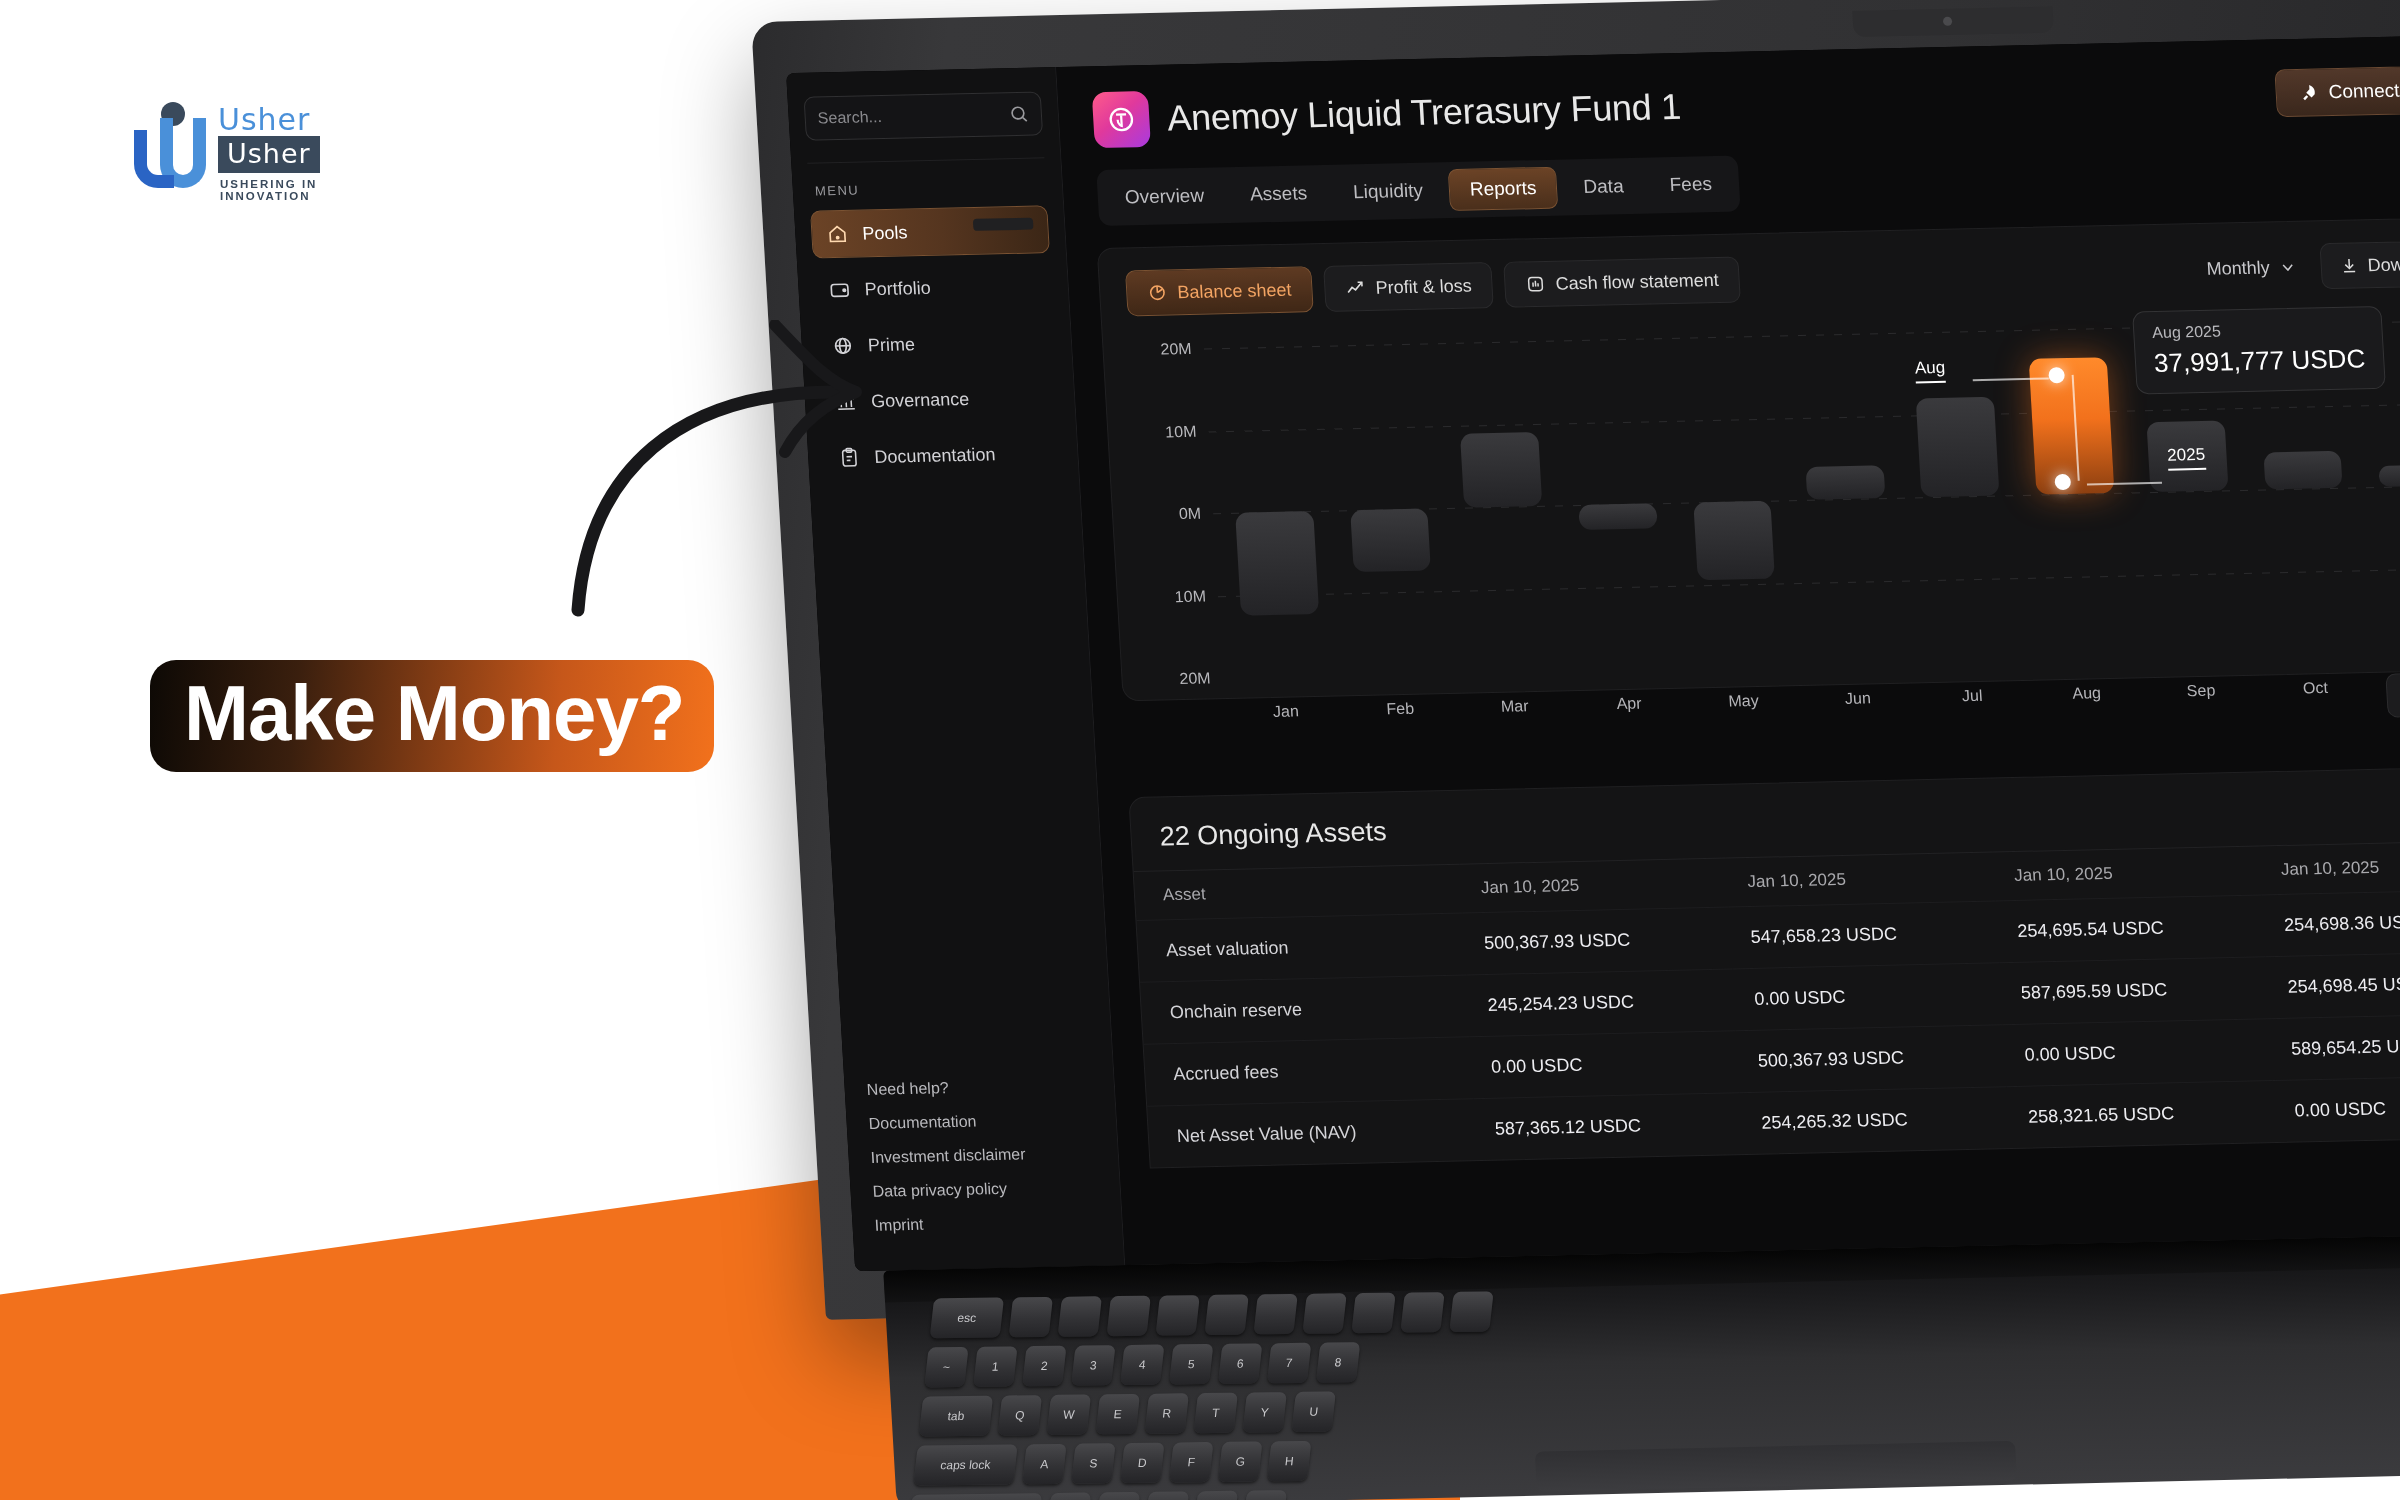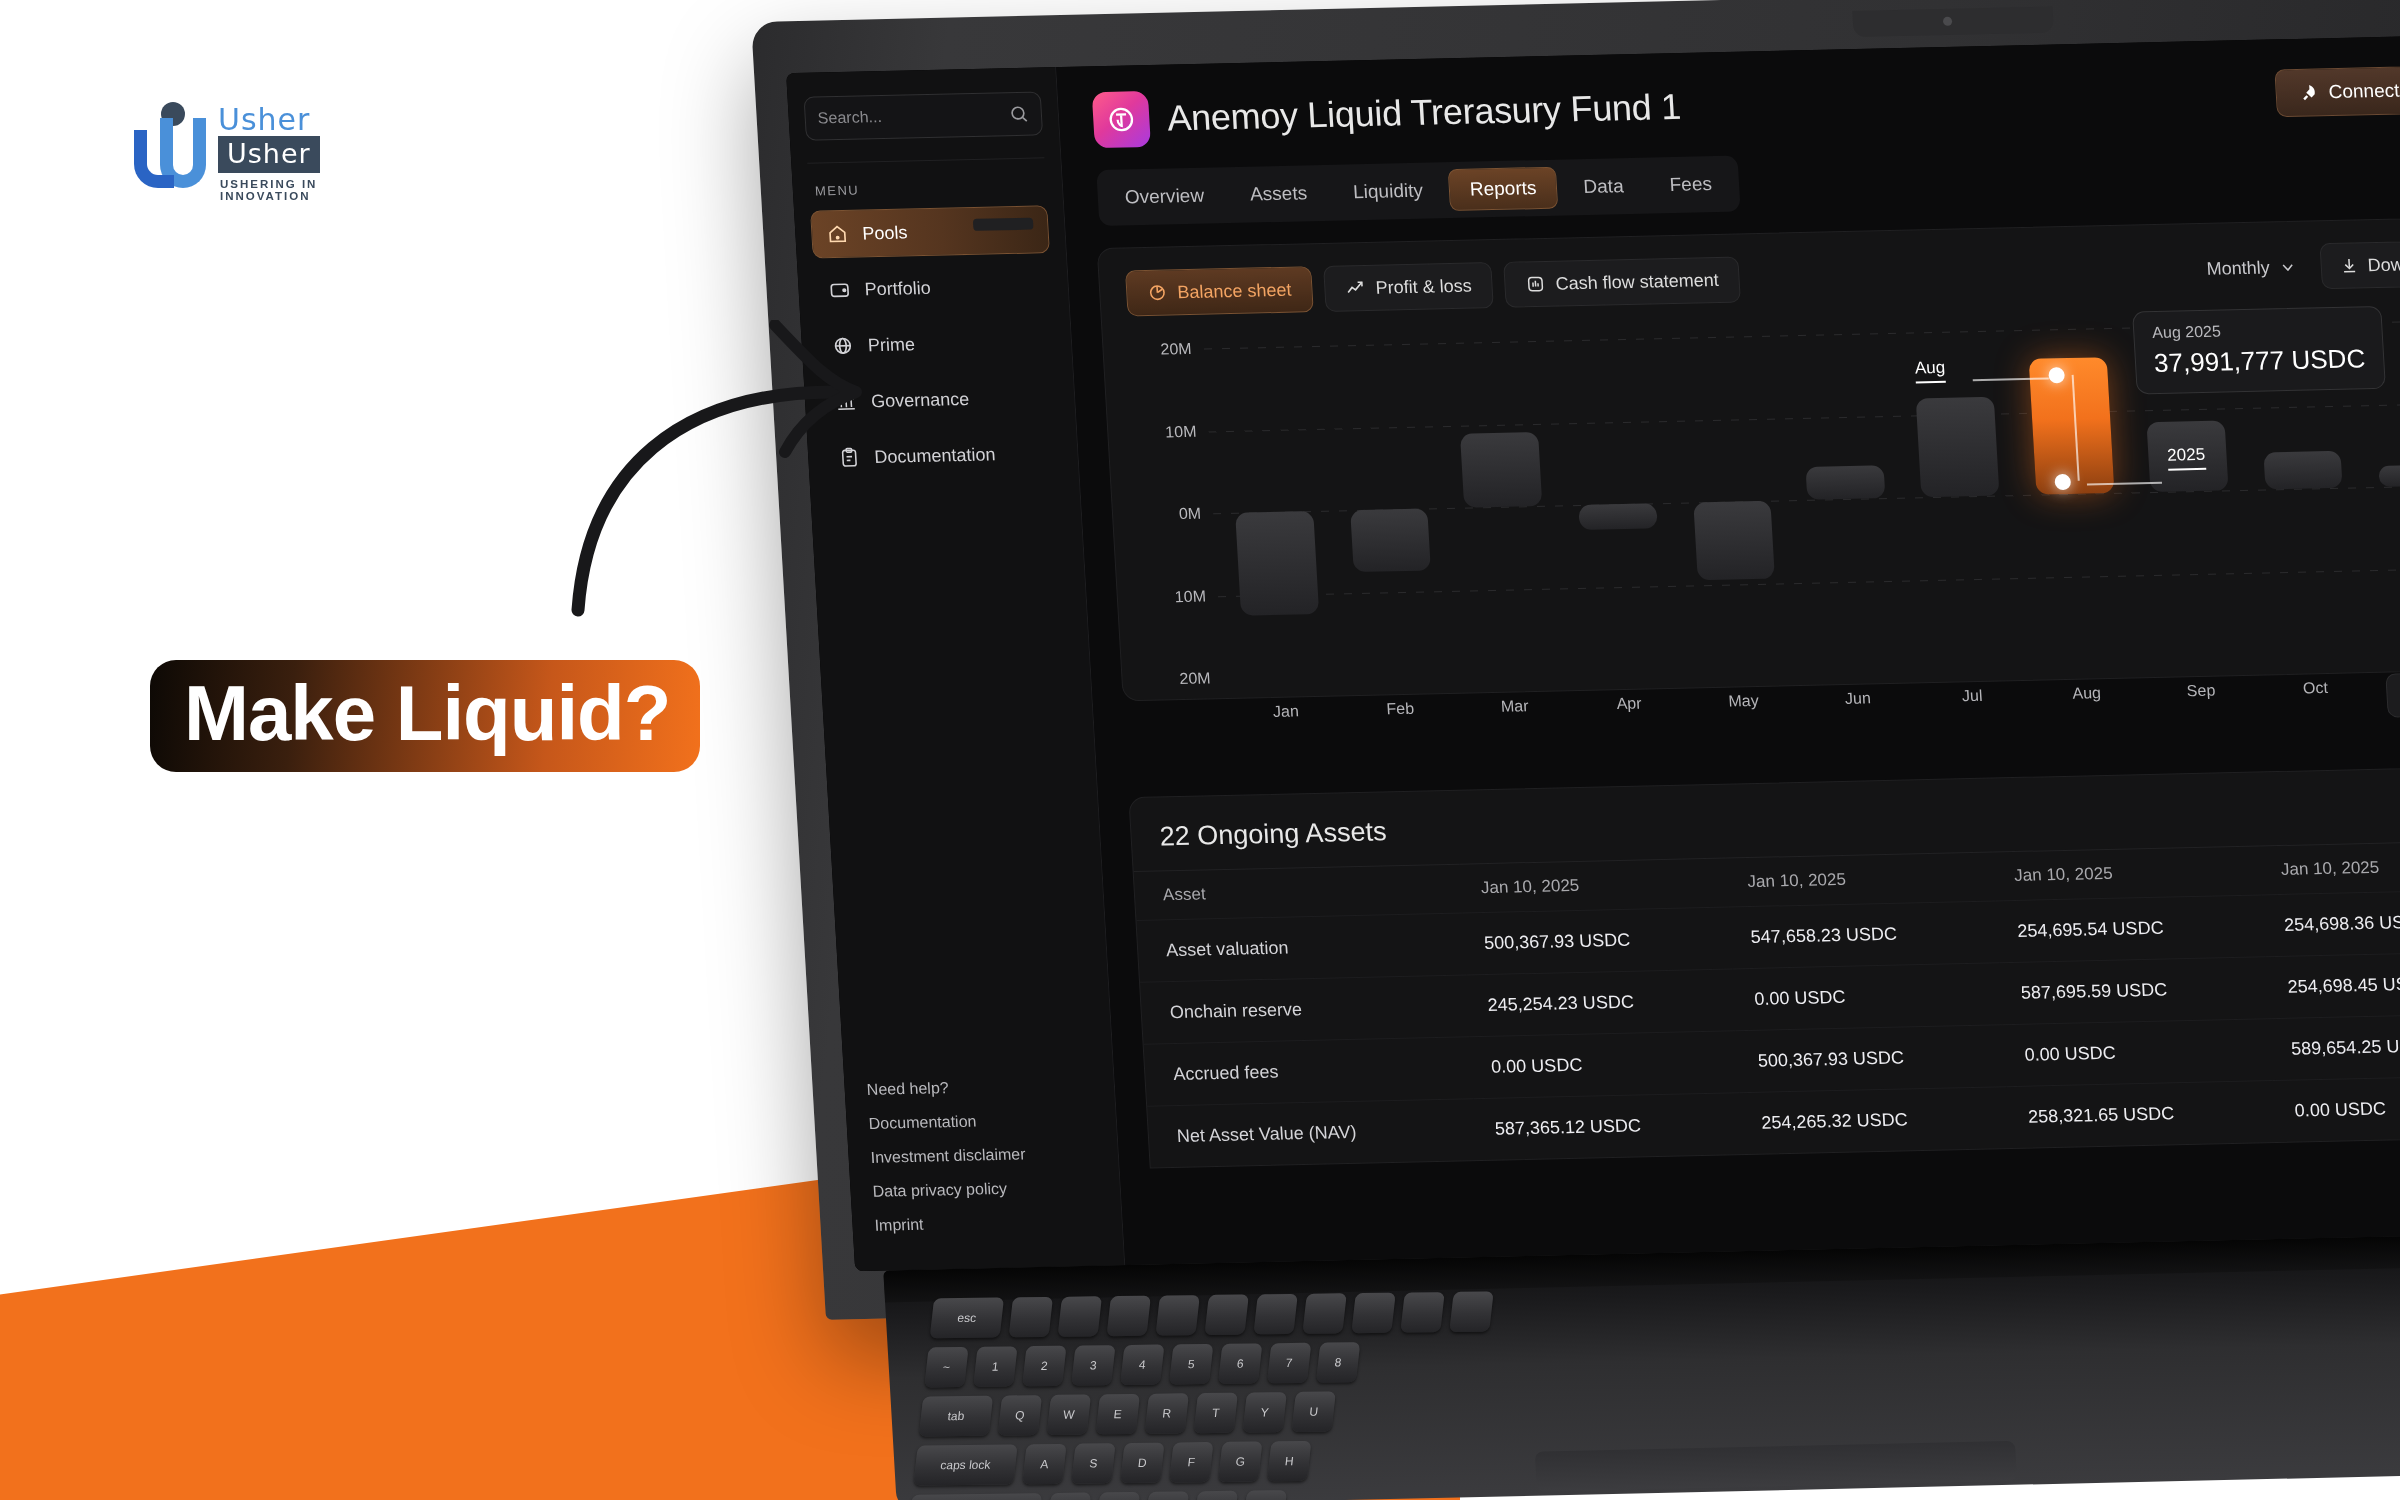--- a/index.html
+++ b/index.html
@@ -200,21 +200,21 @@
     </div>
     <div class="logo-idea">Usher</div>
     <div class="logo-usher-box">
       <span class="logo-usher">Usher</span>
     </div>
     <div class="logo-tag">USHERING IN INNOVATION</div>
   </div>
 
   <div class="headline">
     <div>
-      <span class="hl-pill hl-pill-2">Make Liquid?</span>
+      <span class="hl-pill hl-pill-2">Make Money?</span>
     </div>
   </div>
 
   <svg class="arrow" width="340" height="300" viewBox="0 0 340 300">
     <path d="M18 290 C 28 150, 120 70, 280 72" stroke="#18181a" stroke-width="13" fill="none" stroke-linecap="round"></path>
     <path d="M215 5 C 250 42, 268 62, 296 72 C 262 84, 240 104, 225 132" stroke="#18181a" stroke-width="12" fill="none" stroke-linecap="round" stroke-linejoin="round"></path>
   </svg>
 
   <div class="laptop">
     <div class="lid"></div>

